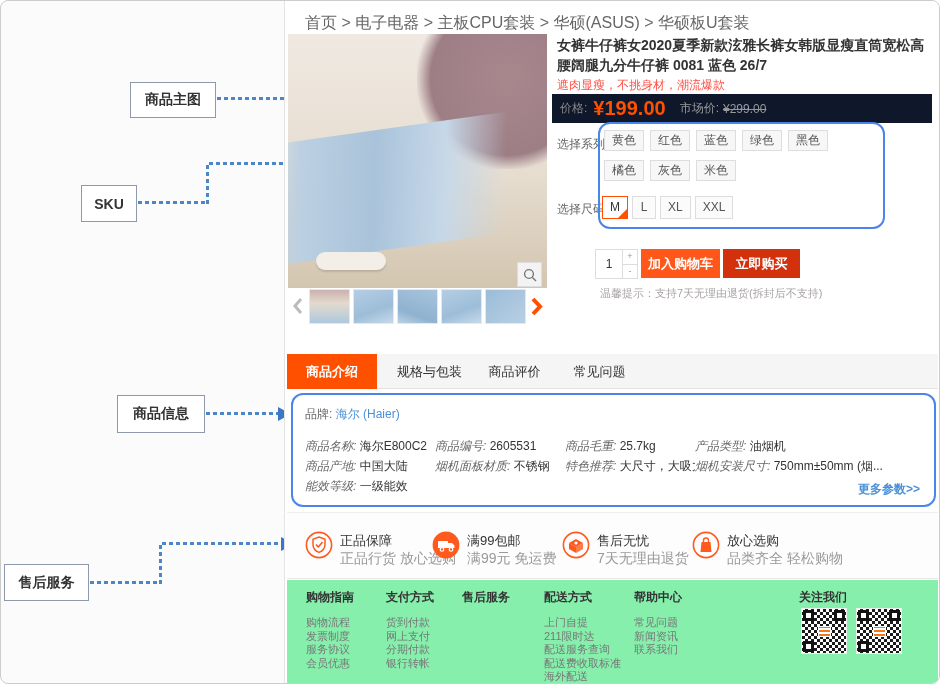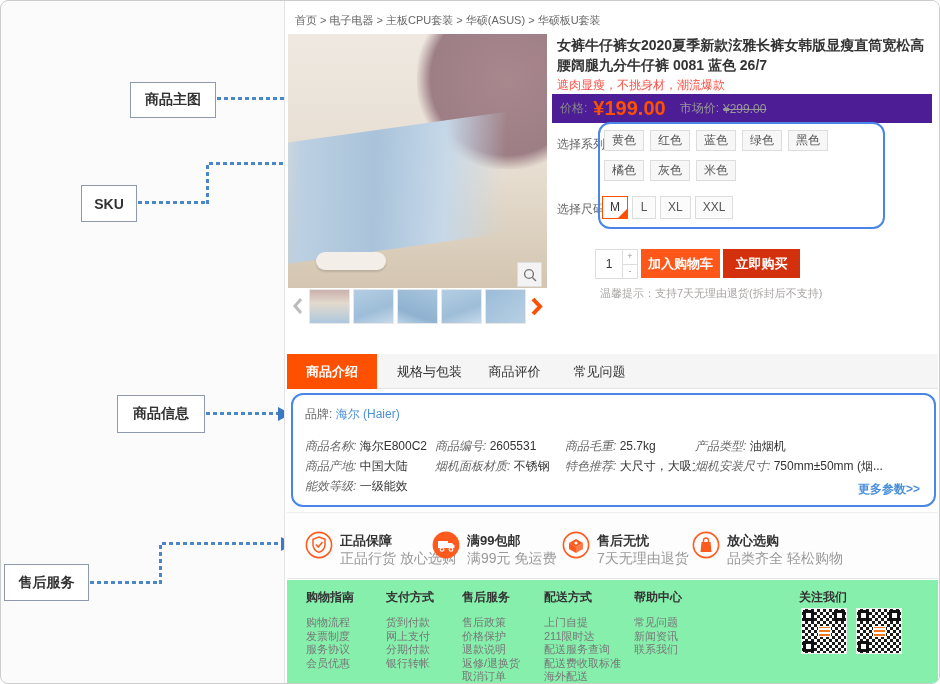--- a/index.html
+++ b/index.html
@@ -3,21 +3,21 @@
 <meta charset="utf-8">
 <style>
   * { margin:0; padding:0; box-sizing:border-box; }
   html,body { background:#fff; font-family:"Liberation Sans","DejaVu Sans",sans-serif; }
   .canvas { position:relative; width:940px; height:684px; background:#fbfbfb;
             border:1px solid #ccc; border-radius:8px; overflow:hidden; }
 
   
   .panel { position:absolute; left:283px; top:0; bottom:0; width:656px;
            background:#fff; border-left:1px solid #e4e4e4; }
-  .crumb { position:absolute; left:10px; top:12px; font-size:11px; color:#666; }
+  .crumb { position:absolute; left:20px; top:12px; font-size:16px; color:#666; }
 
   
   .mainimg { position:absolute; left:3px; top:33px; width:259px; height:254px;
              background:linear-gradient(180deg,#efe9e2 0%,#e6ddd0 55%,#d3c5b0 100%); overflow:hidden; }
   .mainimg .shirt { position:absolute; right:-20px; top:-15px; width:150px; height:150px;
              background:radial-gradient(ellipse at 60% 40%, #a8888d 0%, #9d7e85 60%, transparent 72%); }
   .mainimg .jeans { position:absolute; left:-30px; top:95px; width:260px; height:120px;
              background:linear-gradient(100deg, transparent 5%, #bcd0e2 18%, #a9c3da 45%, #c6d8e8 70%, transparent 92%);
              transform:rotate(-8deg); }
   .mainimg .sandal { position:absolute; left:28px; bottom:18px; width:70px; height:18px;
@@ -31,21 +31,21 @@
   .thumb.t3 { background:linear-gradient(200deg,#a7c4dc 0%,#8fb2d0 70%,#bcd2e6 100%); }
   .thumb.t5 { background:linear-gradient(140deg,#9bbcd7 0%,#b7cfe4 100%); }
   .tnav { position:absolute; top:293px; width:14px; height:24px; display:flex; align-items:center; cursor:pointer; }
   .tnav.left { left:7px; }
   .tnav.right { left:245px; }
 
   
   .title { position:absolute; left:272px; top:34px; width:378px; font-size:14px; font-weight:bold;
            color:#333; line-height:20px; }
   .promo { position:absolute; left:272px; top:76px; font-size:12px; color:#ff5045; }
-  .pricebar { position:absolute; left:267px; top:93px; width:380px; height:29px; background:#4c1d95;
+  .pricebar { position:absolute; left:267px; top:93px; width:380px; height:29px; background:#0f172a;
               display:flex; align-items:center; padding-left:8px; }
   .pricebar .plabel { font-size:12px; color:#888; margin-right:6px; }
   .pricebar .price { font-size:20px; color:#ff5000; font-weight:bold; margin-right:14px; }
   .pricebar .mlabel { font-size:12px; color:#999; margin-right:4px; }
   .pricebar .mprice { font-size:12px; color:#999; text-decoration:line-through; }
 
   .skulabel { position:absolute; font-size:12px; color:#666; }
   .chips { position:absolute; left:319px; top:129px; width:238px; display:flex; flex-wrap:wrap; }
   .chip { min-width:33px; height:21px; padding:0 7px; margin:0 6px 9px 0; background:#f7f7f7;
           border:1px solid #ddd; font-size:12px; color:#555; line-height:19px; text-align:center; cursor:pointer; }
@@ -84,21 +84,21 @@
               grid-auto-rows:20px; font-size:12px; }
   .infogrid .cell { white-space:nowrap; overflow:hidden; }
   .infogrid .lab { color:#666;font-style:italic; } .infogrid .val { color:#333; }
   .morelink { position:absolute; right:14px; bottom:7px; font-size:12px; color:#4a90d9; font-weight:bold; cursor:pointer; }
 
   
   .services { position:absolute; left:2px; top:511px; width:651px; height:67px; background:#fdfdfd;
               border-top:1px solid #efefef; border-bottom:1px solid #e8e8e8; }
   .svc { position:absolute; top:18px; display:flex; }
   .svc .ic { width:28px; height:28px; margin-right:7px; }
-  .svc .tt { font-size:13px; font-weight:bold; color:#333; margin-top:1px; }
+  .svc .tt { font-size:13px; font-weight:normal; color:#333; margin-top:1px; }
   .svc .st { font-size:14px; color:#999; margin-top:0; }
 
   
   .footer { position:absolute; left:2px; top:579px; width:651px; bottom:0; background:#86efac; }
   .fcol { position:absolute; top:9px; }
   .fcol .fh { font-size:12px; font-weight:bold; color:#333; }
   .fcol .fi { margin-top:10px; }
   .fcol .fi div { font-size:11px; color:#777; line-height:13.5px; cursor:pointer; }
   .qr { position:absolute; width:46px; height:46px; top:28px; background-color:#fff;
         background-image:repeating-conic-gradient(#1a1a1a 0% 25%, #fff 0% 50%);
@@ -332,27 +332,20 @@
         <div class="fh">支付方式</div>
         <div class="fi">
             <div>货到付款</div>
             <div>网上支付</div>
             <div>分期付款</div>
             <div>银行转帐</div>
           </div>
       </div>
       <div class="fcol" style="left:175px">
         <div class="fh">售后服务</div>
-        <div class="fi">
-            <div>售后政策</div>
-            <div>价格保护</div>
-            <div>退款说明</div>
-            <div>返修/退换货</div>
-            <div>取消订单</div>
-          </div>
       </div>
       <div class="fcol" style="left:257px">
         <div class="fh">配送方式</div>
         <div class="fi">
             <div>上门自提</div>
             <div>211限时达</div>
             <div>配送服务查询</div>
             <div>配送费收取标准</div>
             <div>海外配送</div>
           </div>

